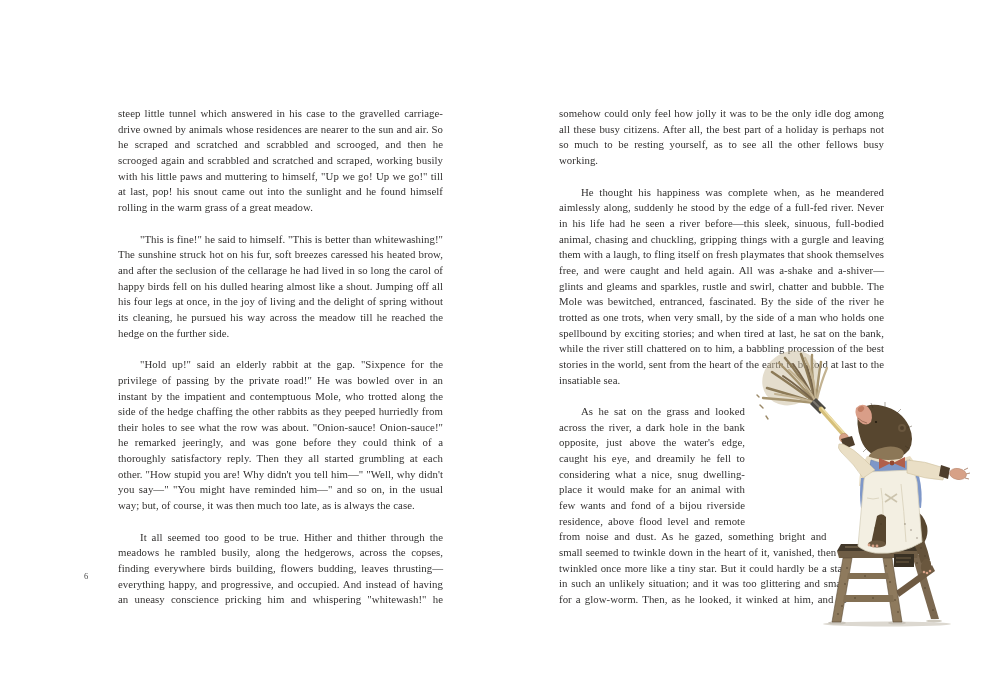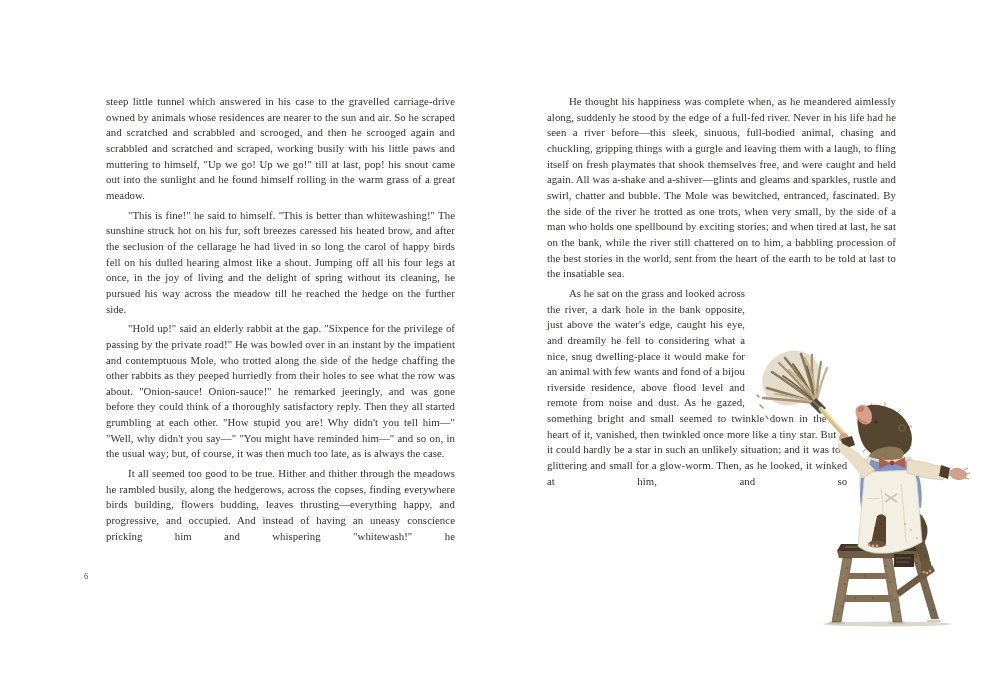--- a/index.html
+++ b/index.html
@@ -15,21 +15,21 @@
     top: 90px;
     width: 357px;
     text-align: justify;
     font-size: 10.8px;
     line-height: 15.66px;
     color: #333130;
     letter-spacing: 0.05px;
   }
   .col-left  { left: 102px; }
   .col-right { left: 543px; }
-  .col p { margin: 4px; padding: 0; }
+  .col p { margin: 16px; padding: 0; }
   p.ind  { text-indent: 22px; }
   p.cont { text-align-last: justify; }
   .folio {
     position: absolute;
     left: 84px; top: 571px;
     font-size: 8.5px;
     color: #4a4a4a;
   }
   .illo-spacer {
     float: right;
@@ -51,20 +51,21 @@
   <div class="col col-left">
     <p>steep little tunnel which answered in his case to the gravelled carriage-drive owned by animals whose residences are nearer to the sun and air. So he scraped and scratched and scrabbled and scrooged, and then he scrooged again and scrabbled and scratched and scraped, working busily with his little paws and muttering to himself, "Up we go! Up we go!" till at last, pop! his snout came out into the sunlight and he found himself rolling in the warm grass of a great meadow.</p>
     <p class="ind">"This is fine!" he said to himself. "This is better than whitewashing!" The sunshine struck hot on his fur, soft breezes caressed his heated brow, and after the seclusion of the cellarage he had lived in so long the carol of happy birds fell on his dulled hearing almost like a shout. Jumping off all his four legs at once, in the joy of living and the delight of spring without its cleaning, he pursued his way across the meadow till he reached the hedge on the further side.</p>
     <p class="ind">"Hold up!" said an elderly rabbit at the gap. "Sixpence for the privilege of passing by the private road!" He was bowled over in an instant by the impatient and contemptuous Mole, who trotted along the side of the hedge chaffing the other rabbits as they peeped hurriedly from their holes to see what the row was about. "Onion-sauce! Onion-sauce!" he remarked jeeringly, and was gone before they could think of a thoroughly satisfactory reply. Then they all started grumbling at each other. "How stupid you are! Why didn't you tell him—" "Well, why didn't you say—" "You might have reminded him—" and so on, in the usual way; but, of course, it was then much too late, as is always the case.</p>
     <p class="ind cont">It all seemed too good to be true. Hither and thither through the meadows he rambled busily, along the hedgerows, across the copses, finding everywhere birds building, flowers budding, leaves thrusting—everything happy, and progressive, and occupied. And instead of having an uneasy conscience pricking him and whispering "whitewash!" he</p>
   </div>
 
   <div class="folio">6</div>
 
   <div class="col col-right">
+    <p>somehow could only feel how jolly it was to be the only idle dog among all these busy citizens. After all, the best part of a holiday is perhaps not so much to be resting yourself, as to see all the other fellows busy working.</p>
     <p class="ind">He thought his happiness was complete when, as he meandered aimlessly along, suddenly he stood by the edge of a full-fed river. Never in his life had he seen a river before—this sleek, sinuous, full-bodied animal, chasing and chuckling, gripping things with a gurgle and leaving them with a laugh, to fling itself on fresh playmates that shook themselves free, and were caught and held again. All was a-shake and a-shiver—glints and gleams and sparkles, rustle and swirl, chatter and bubble. The Mole was bewitched, entranced, fascinated. By the side of the river he trotted as one trots, when very small, by the side of a man who holds one spellbound by exciting stories; and when tired at last, he sat on the bank, while the river still chattered on to him, a babbling procession of the best stories in the world, sent from the heart of the earth to be told at last to the insatiable sea.</p>
     <div class="illo-spacer"></div>
     <p class="ind cont">As he sat on the grass and looked across the river, a dark hole in the bank opposite, just above the water's edge, caught his eye, and dreamily he fell to considering what a nice, snug dwelling-place it would make for an animal with few wants and fond of a bijou riverside residence, above flood level and remote from noise and dust. As he gazed, something bright and small seemed to twinkle down in the heart of it, vanished, then twinkled once more like a tiny star. But it could hardly be a star in such an unlikely situation; and it was too glittering and small for a glow-worm. Then, as he looked, it winked at him, and so</p>
   </div>
 
   <svg class="illo-svg" viewBox="0 0 235 285" aria-hidden="true">
 
     <g>
       <ellipse cx="132" cy="276" rx="64" ry="2.4" fill="#dcd8d0"></ellipse>
       <ellipse cx="82" cy="275" rx="9" ry="1.6" fill="#c9c4ba"></ellipse>

